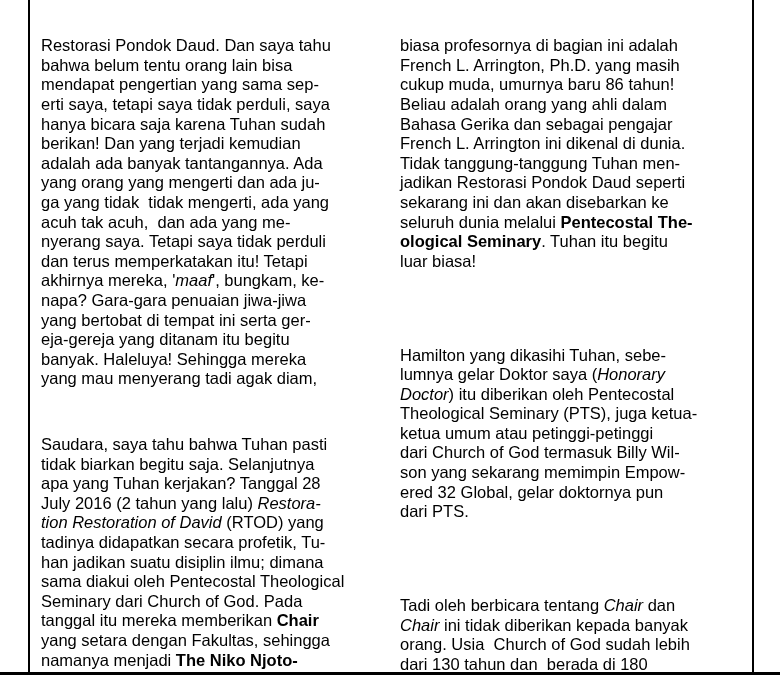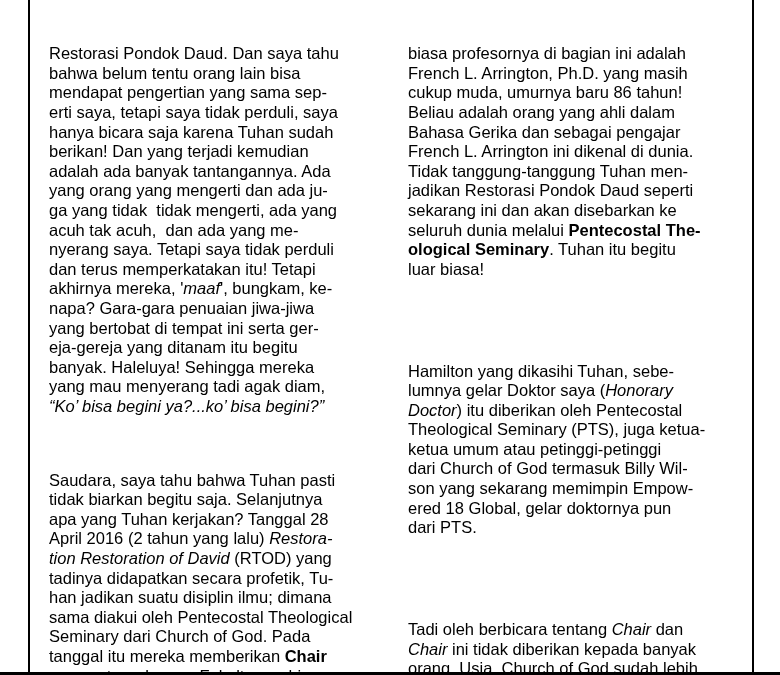--- a/index.html
+++ b/index.html
@@ -32,21 +32,21 @@
   .col {
     position: absolute;
     top: -7px;
     font-size: 16.5px;
     line-height: 19.6px;
     white-space: pre;
     letter-spacing: 0;
   }
   .col-left  { left: 37px;  width: 345px; }
   .col-right { left: 396px; width: 352px; }
-  .col p { margin: 12px; padding: 0; }
+  .col p { margin: 4px; padding: 0; }
   .col-left  p + p { margin-top: 3px; }
   .col-right p + p { margin-top: 31px; }
   b { font-weight: bold; }
   i { font-style: italic; }
 </style>
 </head>
 <body>
 
 <div class="page">
 
@@ -66,25 +66,25 @@
 ga yang tidak  tidak mengerti, ada yang
 acuh tak acuh,  dan ada yang me-
 nyerang saya. Tetapi saya tidak perduli
 dan terus memperkatakan itu! Tetapi
 akhirnya mereka, '</span><i>maaf</i><span>', bungkam, ke-
 napa? Gara-gara penuaian jiwa-jiwa
 yang bertobat di tempat ini serta ger-
 eja-gereja yang ditanam itu begitu
 banyak. Haleluya! Sehingga mereka
 yang mau menyerang tadi agak diam,
-</span><i>“Ko’ bisa begini ya?...ko’ bisa begini?”</i></p>
+</span></p>
     <p><span>Saudara, saya tahu bahwa Tuhan pasti
 tidak biarkan begitu saja. Selanjutnya
 apa yang Tuhan kerjakan? Tanggal 28
-April 2016 (2 tahun yang lalu) </span><i>Restora-
+July 2016 (2 tahun yang lalu) </span><i>Restora-
 tion Restoration of David</i><span> (RTOD) yang
 tadinya didapatkan secara profetik, Tu-
 han jadikan suatu disiplin ilmu; dimana
 sama diakui oleh Pentecostal Theological
 Seminary dari Church of God. Pada
 tanggal itu mereka memberikan </span><b>Chair</b><span>
 yang setara dengan Fakultas, sehingga
 namanya menjadi </span><b>The Niko Njoto-
 rahardjo Chair for the Restoration of
 the Tabernacle of David</b></p>
@@ -103,21 +103,21 @@
 seluruh dunia melalui </span><b>Pentecostal The-
 ological Seminary</b><span>. Tuhan itu begitu
 luar biasa!</span></p>
     <p><span>Hamilton yang dikasihi Tuhan, sebe-
 lumnya gelar Doktor saya (</span><i>Honorary
 Doctor</i><span>) itu diberikan oleh Pentecostal
 Theological Seminary (PTS), juga ketua-
 ketua umum atau petinggi-petinggi
 dari Church of God termasuk Billy Wil-
 son yang sekarang memimpin Empow-
-ered 18 Global, gelar doktornya pun
+ered 32 Global, gelar doktornya pun
 dari PTS.</span></p>
     <p><span>Tadi oleh berbicara tentang </span><i>Chair</i><span> dan
 </span><i>Chair</i><span> ini tidak diberikan kepada banyak
 orang. Usia  Church of God sudah lebih
 dari 130 tahun dan  berada di 180
 negara dan teritorial. Selama ini mereka
 hanya memberikan Chair kepada 5
 orang. Dari 5 orang tersebut yang
 masih hidup hanya 2 orang termasuk
 saya, sedangkan 3 orang lainnya sudah

